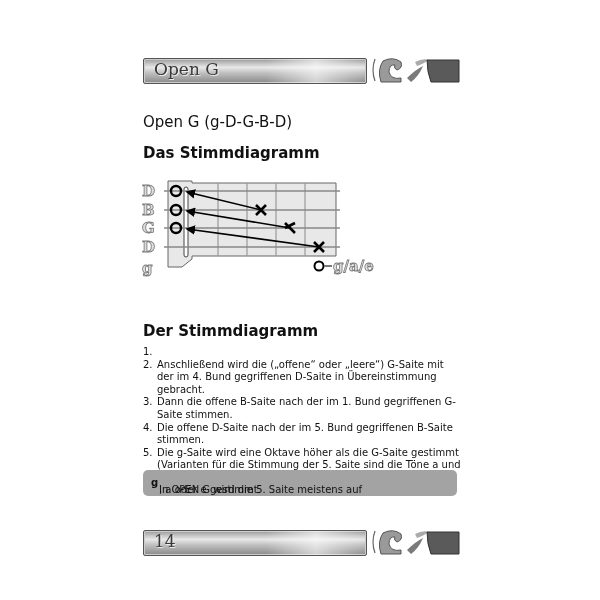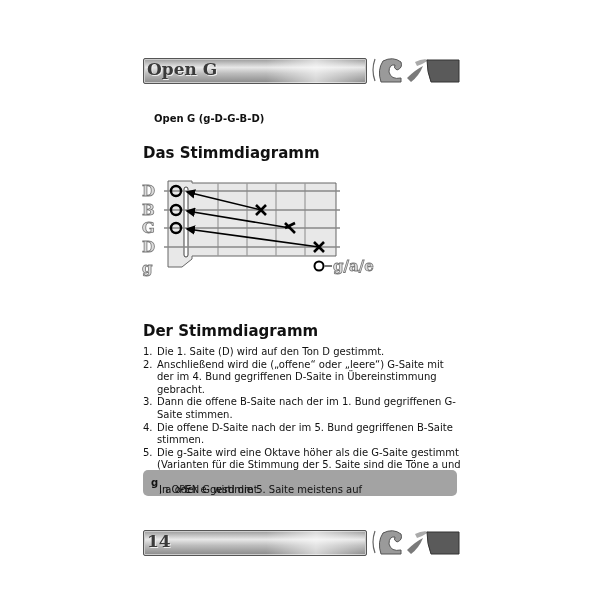--- a/index.html
+++ b/index.html
@@ -5,24 +5,24 @@
   html, body { margin:0; padding:0; }
   body { width:600px; height:600px; background:#ffffff; position:relative; overflow:hidden;
          font-family:"DejaVu Sans", sans-serif; color:#111; }
   .banner { position:absolute; left:143px; width:318px; height:28px; }
   .banner .bar { position:absolute; left:0; top:2px; width:222px; height:24px;
     border:1px solid #555; border-radius:2px;
     background:linear-gradient(180deg,#9a9a9a 0%,#e8e8e8 35%,#bdbdbd 60%,#8a8a8a 100%);
     box-shadow:inset 0 0 0 1px #ccc; }
   .banner .bar::after { content:""; position:absolute; right:0; top:0; width:100px; height:100%;
     background:linear-gradient(90deg,rgba(255,255,255,0) 0%,rgba(255,255,255,.6) 50%,rgba(255,255,255,0) 100%); }
-  .banner .label { position:absolute; left:4px; top:3px; font-family:"DejaVu Serif", serif; font-weight:bold;
+  .banner .label { position:absolute; left:11px; top:3px; font-family:"DejaVu Serif", serif; font-weight:normal;
     font-size:17px; color:#3a3a3a; text-shadow:1px 1px 0 #eee; z-index:2; }
   .orn { position:absolute; left:228px; top:0; width:90px; height:28px; }
-  .h1 { position:absolute; left:143px; top:113px; font-size:10px; font-weight:bold;margin-left:11px; }
+  .h1 { position:absolute; left:143px; top:113px; font-size:15px; font-weight:normal; }
   .h2 { position:absolute; left:143px; font-size:15px; font-weight:bold; }
   .list { position:absolute; left:143px; top:346px; width:320px; font-size:10px; line-height:12.6px; margin:0; padding:0; list-style:none; }
   .list li { display:flex; }
   .list .num { width:14px; flex:none; }
   .note { position:absolute; left:143px; top:470px; width:314px; height:26px; background:#a3a3a3;
     border-radius:5px; font-size:10px; }
   .note span { position:absolute; left:8px; top:7px; white-space:nowrap; }
   svg text { font-family:"DejaVu Serif", serif; }
 </style>
 </head>
@@ -87,21 +87,20 @@
   </g>
   <circle cx="179" cy="91" r="4.5" fill="#fff" stroke="#000" stroke-width="2"></circle>
   <line x1="184" y1="91" x2="192" y2="91" stroke="#777" stroke-width="2"></line>
   <text x="193" y="96" font-size="15" font-weight="bold" fill="#ddd" stroke="#777" stroke-width="0.8">g/a/e</text>
 </svg>
 
 <div class="h2" style="top:322px">Der Stimmdiagramm</div>
 <ol class="list">
   <li>
       <span class="num">1.</span>
-      <span>Die 1. Saite (D) wird auf den Ton D gestimmt.</span>
     </li>
   <li>
       <span class="num">2.</span>
       <span>Anschließend wird die („offene“ oder „leere“) G-Saite mit der im 4. Bund gegriffenen D-Saite in Übereinstimmung gebracht.</span>
     </li>
   <li>
       <span class="num">3.</span>
       <span>Dann die offene B-Saite nach der im 1. Bund gegriffenen G-Saite stimmen.</span>
     </li>
   <li>

